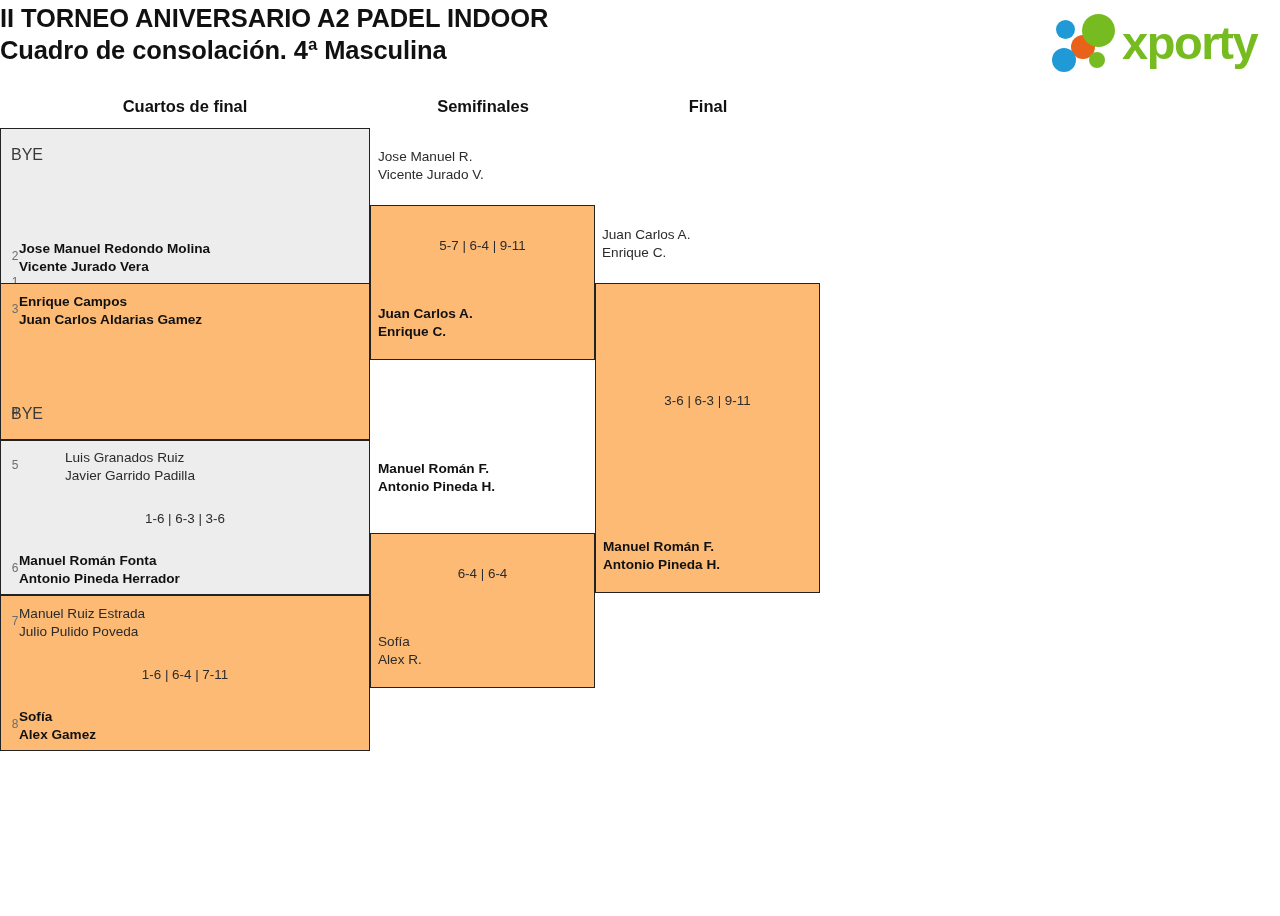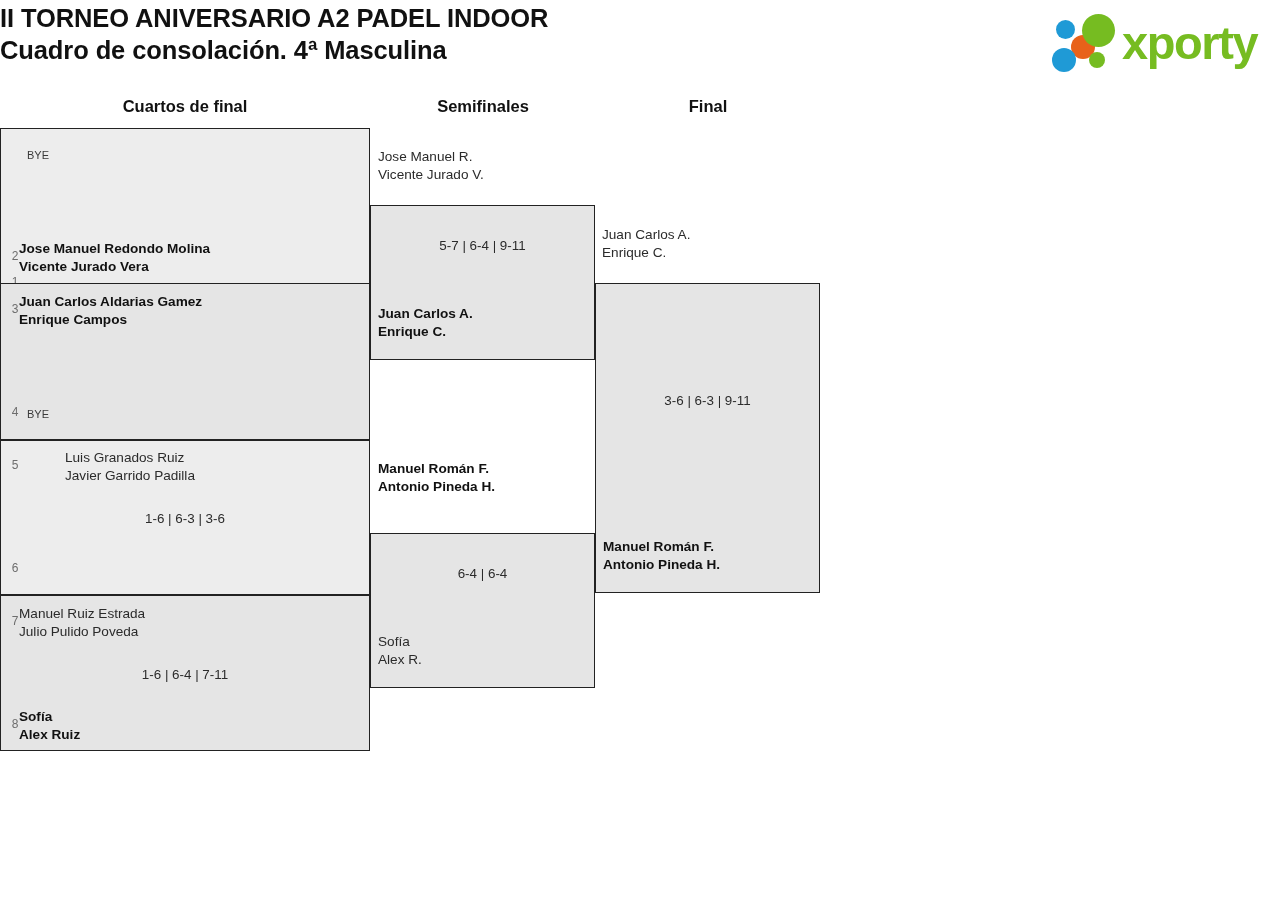--- a/index.html
+++ b/index.html
@@ -69,21 +69,21 @@
     white-space: nowrap;
     transform: translateX(-50%);
   }
 
   
   #bracket { position: absolute; left: 0; top: 0; width: 1280px; height: 916px; }
 
   .match-box {
     position: absolute;
     border: 1px solid #222222;
-    background: #e5e5e5;
+    background: #fdba74;
   }
   .match-box.shaded { background: #ededed; }
 
   .team {
     position: absolute;
     left: 0;
     width: 100%;
     padding-left: 18px;
     font-size: 13.6px;
     line-height: 18px;
@@ -107,22 +107,22 @@
     left: 0;
     width: 100%;
     text-align: center;
     font-size: 13.4px;
     color: #2b2b2b;
     white-space: nowrap;
   }
 
   .bye {
     position: absolute;
-    padding-left: 26px;
-    font-size: 11px;
+    padding-left: 10px;
+    font-size: 16px;
     line-height: 18px;
     color: #3a3a3a;
   }
 </style>
 </head>
 <body>
 
 <div id="header">
 
   <div id="title-block">
@@ -154,48 +154,52 @@
     <div class="seed" style="top:120px;">2</div>
     <div class="team winner" style="top:111px;">
       <span class="pl">Jose Manuel Redondo Molina</span>
       <span class="pl">Vicente Jurado Vera</span>
     </div>
   </div>
 
   <div class="match-box" style="left:0px; top:283px; width:370px; height:157px;">
     <div class="seed" style="top:18px;">3</div>
     <div class="team winner" style="top:9px;">
+      <span class="pl">Enrique Campos</span>
       <span class="pl">Juan Carlos Aldarias Gamez</span>
-      <span class="pl">Enrique Campos</span>
     </div>
     <div class="seed" style="top:121px;">4</div>
     <div class="bye" style="left:0px; top:121px;">BYE</div>
   </div>
 
   <div class="match-box shaded" style="left:0px; top:440px; width:370px; height:155px;">
     <div class="seed" style="top:17px;">5</div>
     <div class="team" style="top:8px;margin-left:46px;">
       <span class="pl">Luis Granados Ruiz</span>
       <span class="pl">Javier Garrido Padilla</span>
     </div>
     <div class="score" style="top:70px;">1-6 | 6-3 | 3-6</div>
     <div class="seed" style="top:120px;">6</div>
+    <div class="team winner" style="top:111px;">
+      <span class="pl">Manuel Román Fonta</span>
+      <span class="pl">Antonio Pineda Herrador</span>
+    </div>
   </div>
 
   <div class="match-box" style="left:0px; top:595px; width:370px; height:156px;">
     <div class="seed" style="top:18px;">7</div>
     <div class="team" style="top:9px;">
       <span class="pl">Manuel Ruiz Estrada</span>
       <span class="pl">Julio Pulido Poveda</span>
     </div>
     <div class="score" style="top:71px;">1-6 | 6-4 | 7-11</div>
     <div class="seed" style="top:121px;">8</div>
     <div class="team winner" style="top:112px;">
       <span class="pl">Sofía</span>
-      <span class="pl">Alex Ruiz</span>
+      <span class="pl">Alex Gamez</span>
     </div>
   </div>
 
   <div class="team" style="left:370px; top:148px; width:225px; padding-left:8px;">
     <span class="pl">Jose Manuel R.</span>
     <span class="pl">Vicente Jurado V.</span>
   </div>
 
   <div class="match-box" style="left:370px; top:205px; width:225px; height:155px;">
     <div class="score" style="top:32px;">5-7 | 6-4 | 9-11</div>

